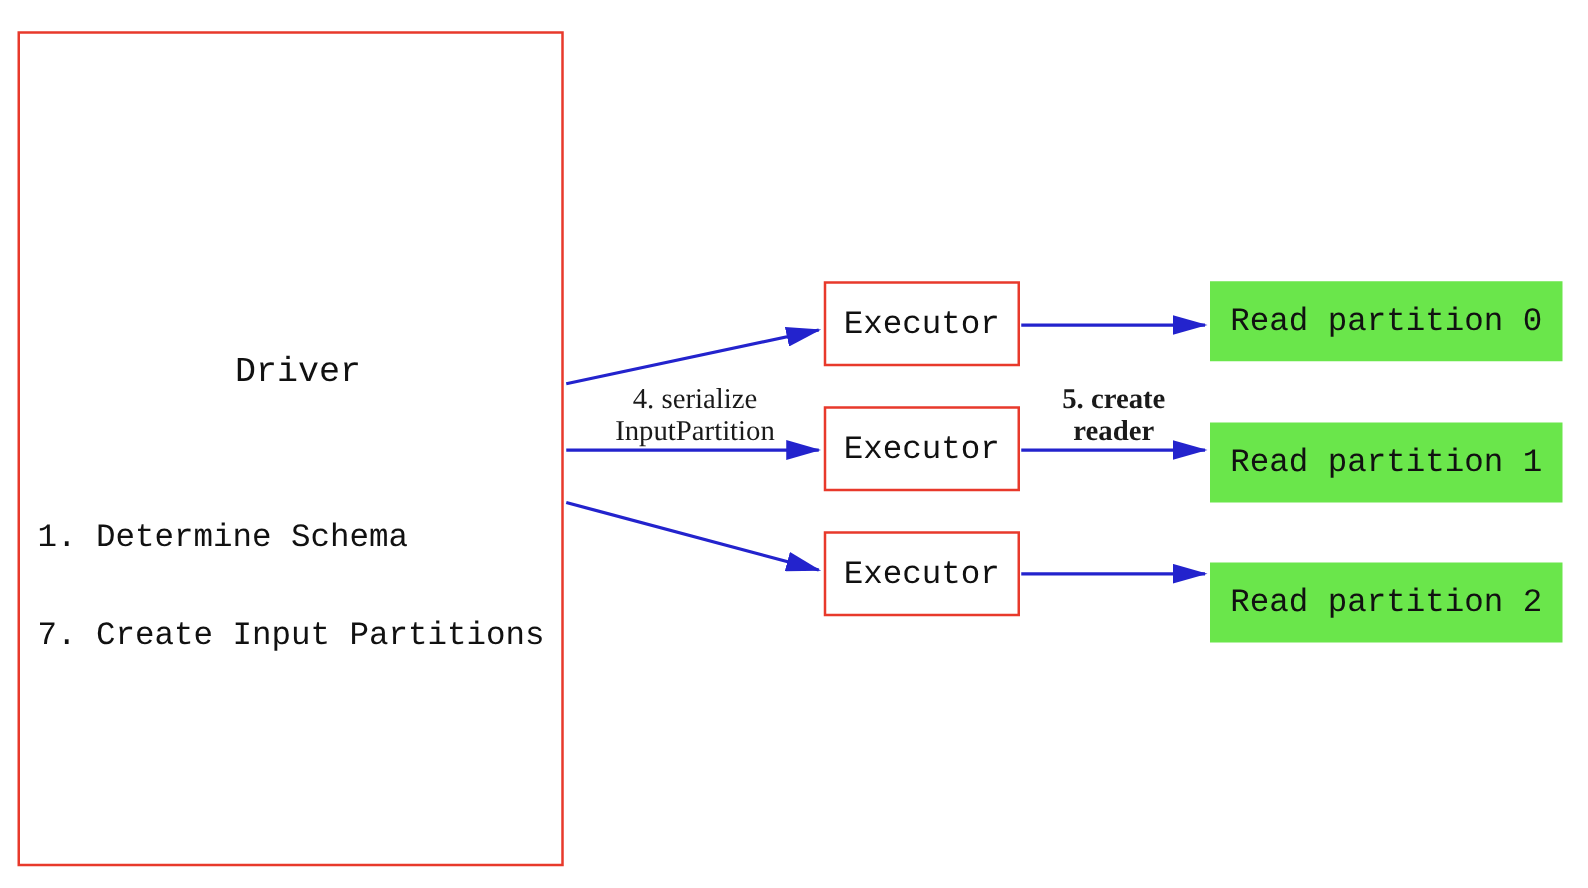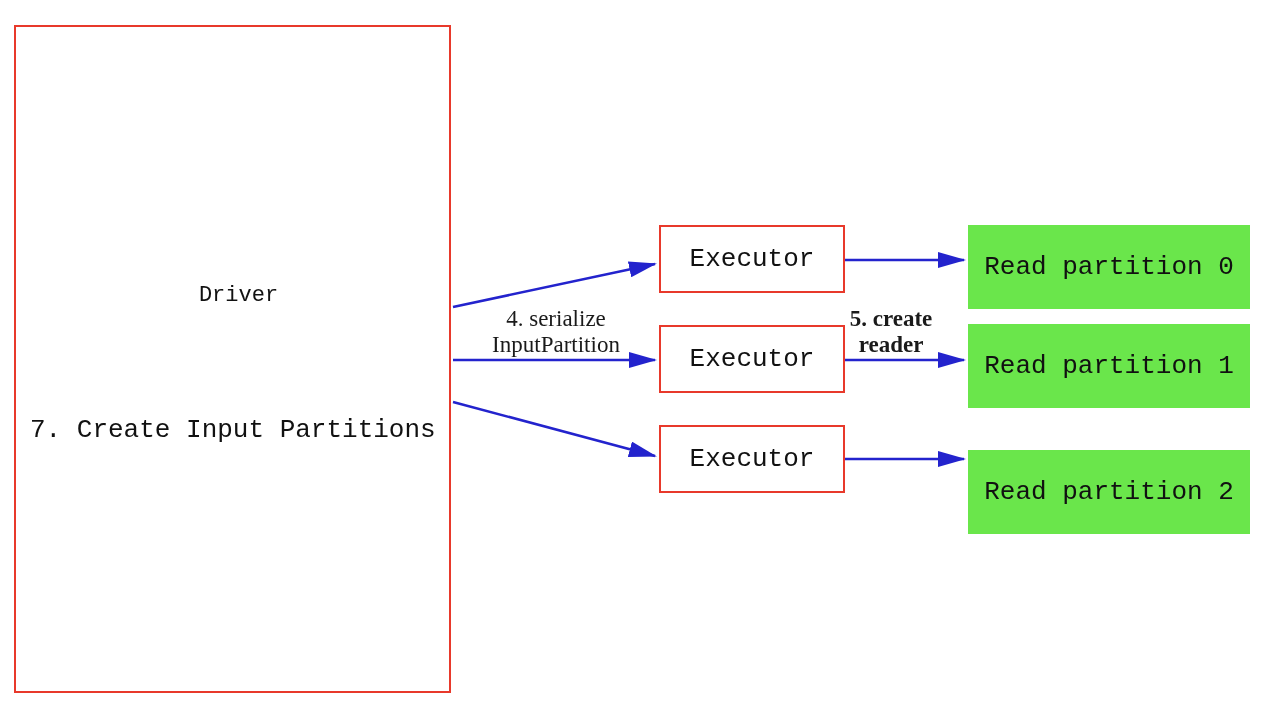--- a/index.html
+++ b/index.html
@@ -21,50 +21,50 @@
     position: absolute;
     box-sizing: border-box;
     color: #111111;
   }
   .red-border { border: 2px solid #e8392b; background: #ffffff; }
   .driver-box { left: 14px; top: 25px; width: 437px; height: 668px; }
   .driver-title {
     position: absolute;
     left: 12px; right: 0; top: 256px;
     text-align: center;
-    font-size: 22px;
+    font-size: 28px;
     letter-spacing: 0px;
     color: #111111;
   }
   .driver-steps {
     position: absolute;
     left: 14px; top: 338px;
     font-size: 26px;
     line-height: 26px;
     white-space: pre;
     color: #111111;
   }
   .driver-steps div { margin: 0; }
   .node {
     display: flex;
     align-items: center;
     justify-content: center;
     font-size: 26px;
     color: #111111;
   }
-  .executor { left: 659px; width: 186px; height: 68px; }
+  .executor { left: 659px; width: 157px; height: 68px; }
   .exec-0 { top: 225px; }
   .exec-1 { top: 325px; }
   .exec-2 { top: 425px; }
   .partition {
-    left: 968px; width: 282px; height: 84px;
+    left: 968px; width: 282px; height: 64px;
     background: #6ae64b;
   }
   .part-0 { top: 225px; }
-  .part-1 { top: 324px; }
+  .part-1 { top: 338px; }
   .part-2 { top: 450px; }
   .edge-label {
     position: absolute;
     width: 220px;
     text-align: center;
     font-family: "Liberation Serif", "DejaVu Serif", serif;
     font-size: 23px;
     line-height: 26px;
     color: #1a1a1a;
   }
@@ -86,20 +86,21 @@
     <line x1="453" y1="360" x2="655" y2="360" stroke="#2323cd" stroke-width="2.6" marker-end="url(#ah)"></line>
     <line x1="453" y1="402" x2="655" y2="456" stroke="#2323cd" stroke-width="2.6" marker-end="url(#ah)"></line>
     <line x1="817" y1="260" x2="964" y2="260" stroke="#2323cd" stroke-width="2.6" marker-end="url(#ah)"></line>
     <line x1="817" y1="360" x2="964" y2="360" stroke="#2323cd" stroke-width="2.6" marker-end="url(#ah)"></line>
     <line x1="817" y1="459" x2="964" y2="459" stroke="#2323cd" stroke-width="2.6" marker-end="url(#ah)"></line>
   </svg>
 
   <div class="box red-border driver-box">
     <div class="driver-title">Driver</div>
     <div class="driver-steps">
+      <div>1. Determine Schema</div>
       <div>7. Create Input Partitions</div>
     </div>
   </div>
 
   <div class="box red-border node executor exec-0">Executor</div>
   <div class="box red-border node executor exec-1">Executor</div>
   <div class="box red-border node executor exec-2">Executor</div>
 
   <div class="box node partition part-0">Read partition 0</div>
   <div class="box node partition part-1">Read partition 1</div>

